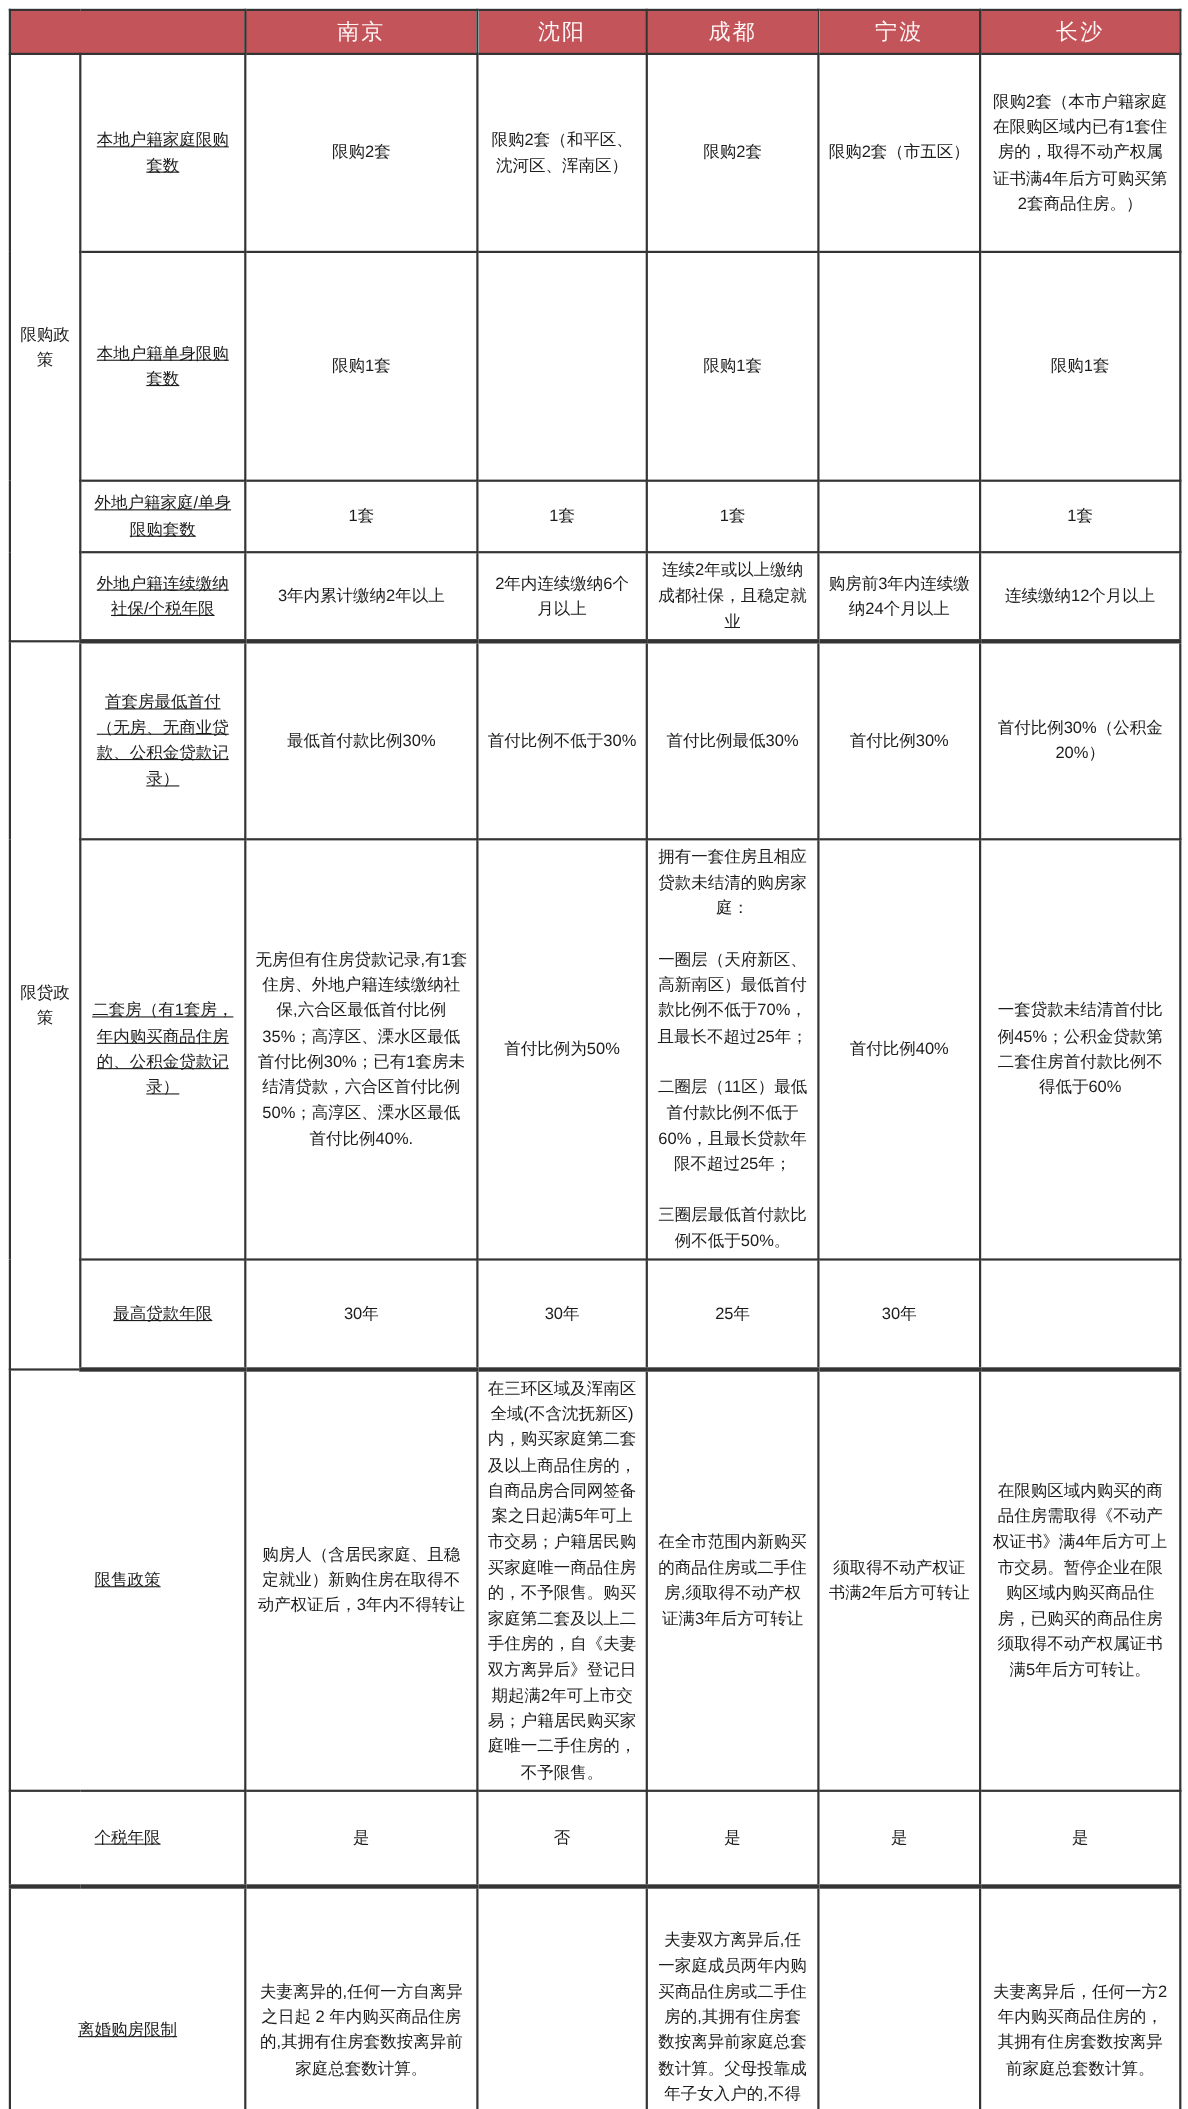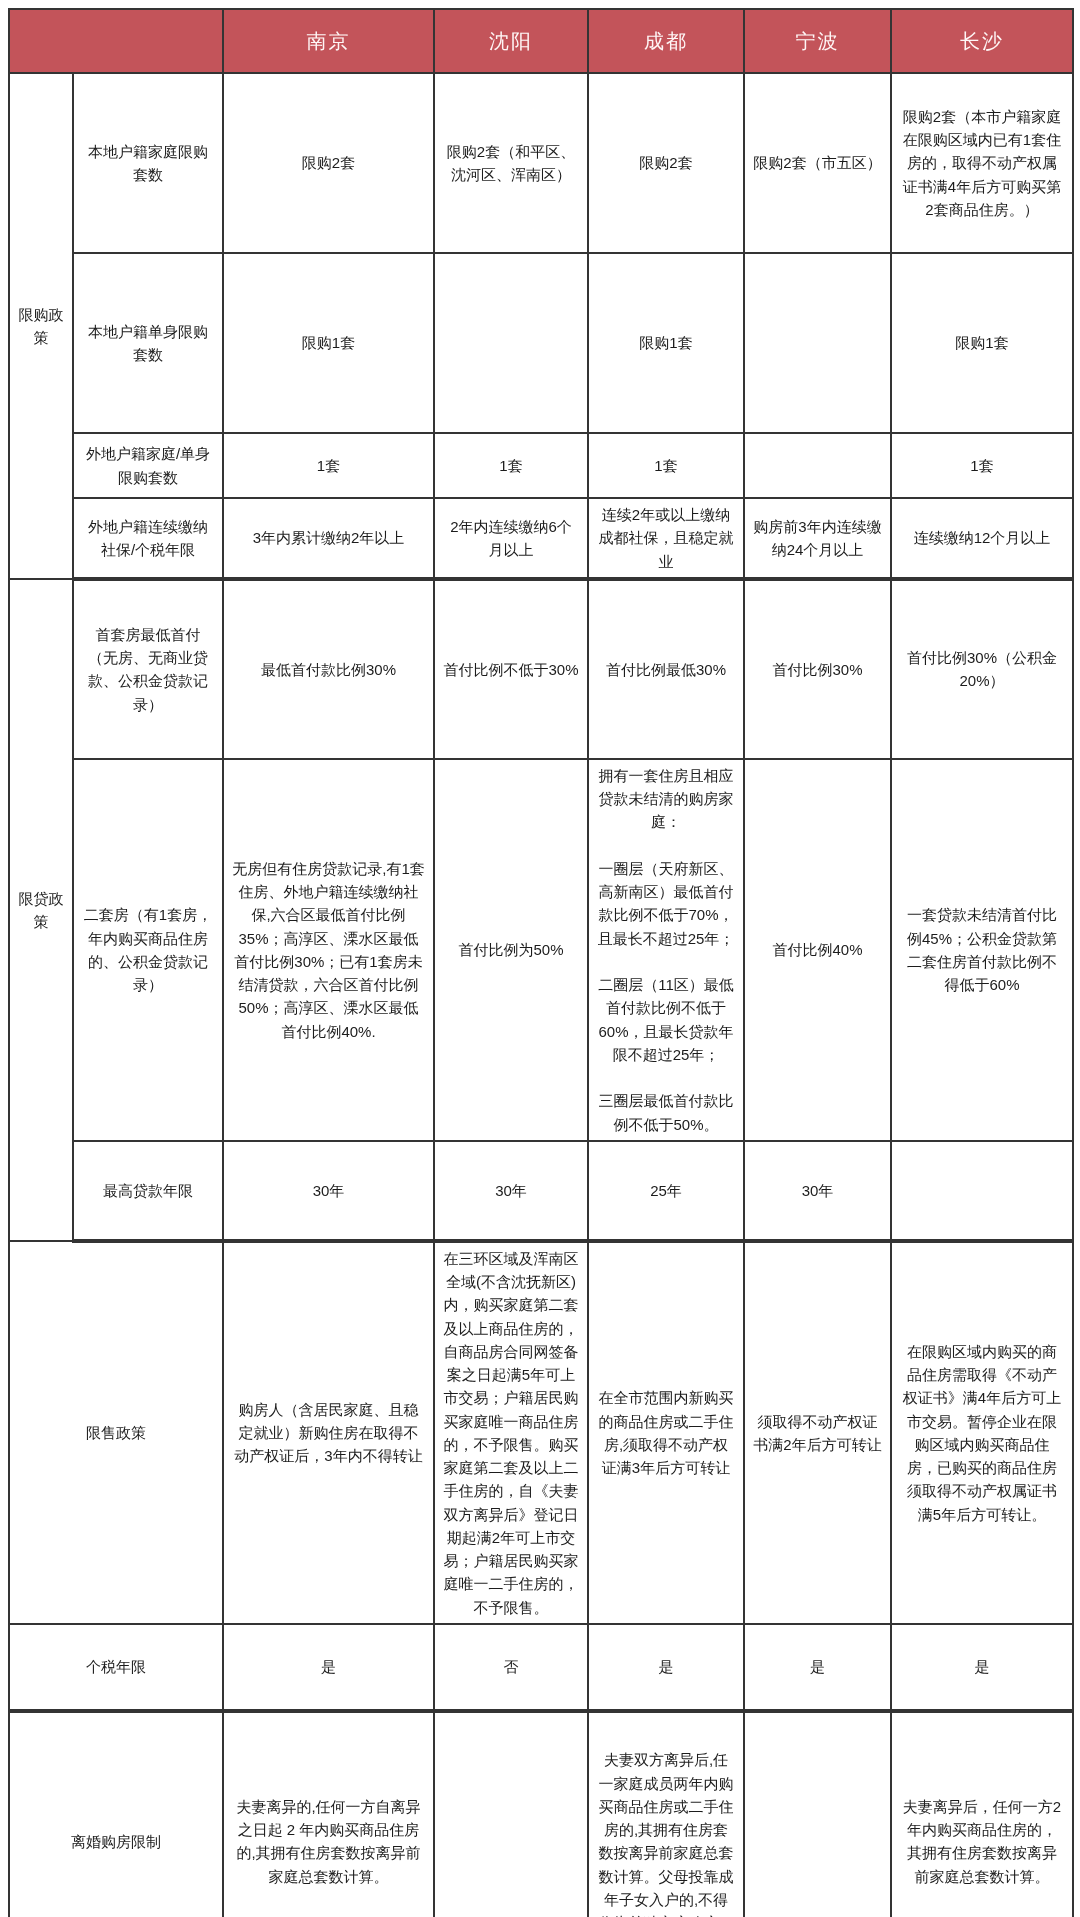--- a/index.html
+++ b/index.html
@@ -25,28 +25,28 @@
     padding:4px 8px;
     word-break:break-word;
     overflow:hidden;
   }
   tr.hdr td{
     background:#c3545a;
     color:#fff6f6;
     font-size:20px;
     letter-spacing:2px;
     height:34px;
-    padding:14px 4px;
+    padding:2px 4px;
   }
   td.group{
     font-size:13px;
     padding:2px 3px;
     letter-spacing:0;
   }
-  td.label{font-size:15px;}
+  td.label{font-size:15px;text-decoration:underline;}
   td.left{text-align:left;}
   td.para{
     text-align:left;
     font-size:14px;
     line-height:1.62;
     white-space:pre-line;
     padding:6px 9px;
   }
   td.small{font-size:12.5px;line-height:1.7;}
   tr.thick td{border-bottom-width:4px;}
@@ -80,21 +80,21 @@
   <tr style="height:180px">
     <td class="group" rowspan="4">限购政策</td>
     <td class="label left">本地户籍家庭限购套数</td>
     <td>限购2套</td>
     <td>限购2套（和平区、沈河区、浑南区）</td>
     <td>限购2套</td>
     <td>限购2套（市五区）</td>
     <td class="para">限购2套（本市户籍家庭在限购区域内已有1套住房的，取得不动产权属证书满4年后方可购买第2套商品住房。）</td>
   </tr>
 
-  <tr style="height:180px">
+  <tr style="height:208px">
     <td class="label left">本地户籍单身限购套数</td>
     <td>限购1套</td>
     <td></td>
     <td>限购1套</td>
     <td></td>
     <td>限购1套</td>
   </tr>
 
   <tr style="height:65px">
     <td class="label left">外地户籍家庭/单身限购套数</td>

